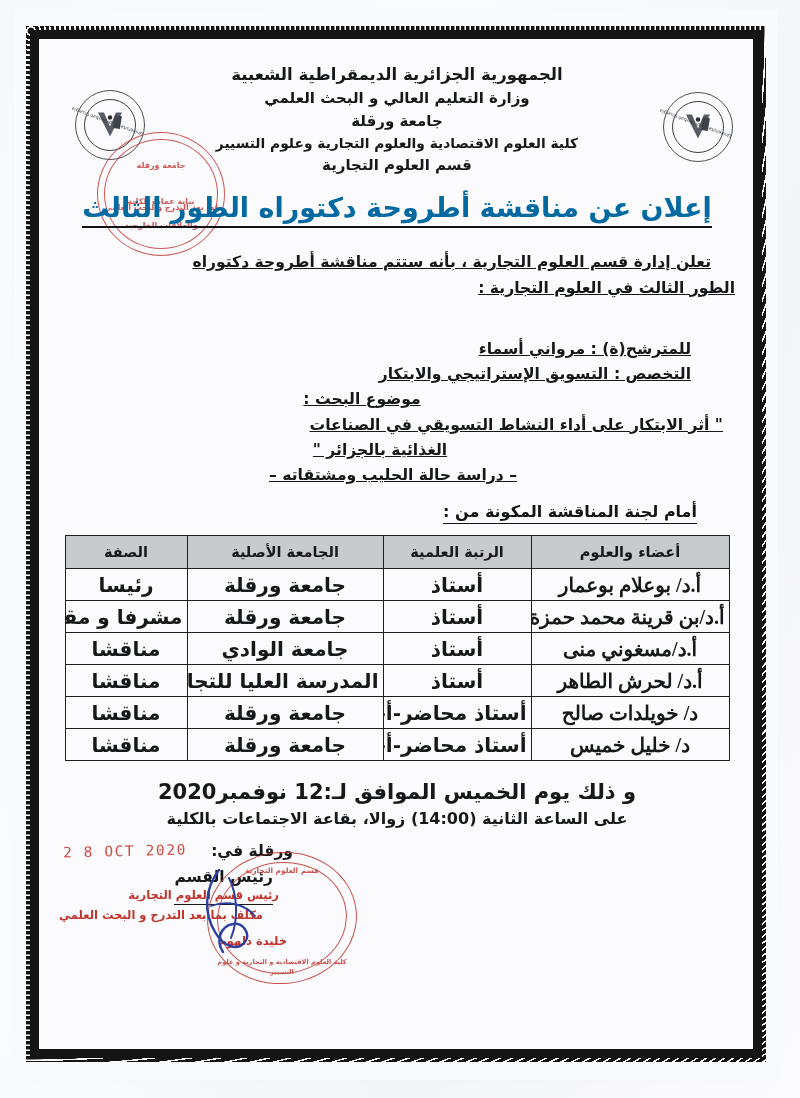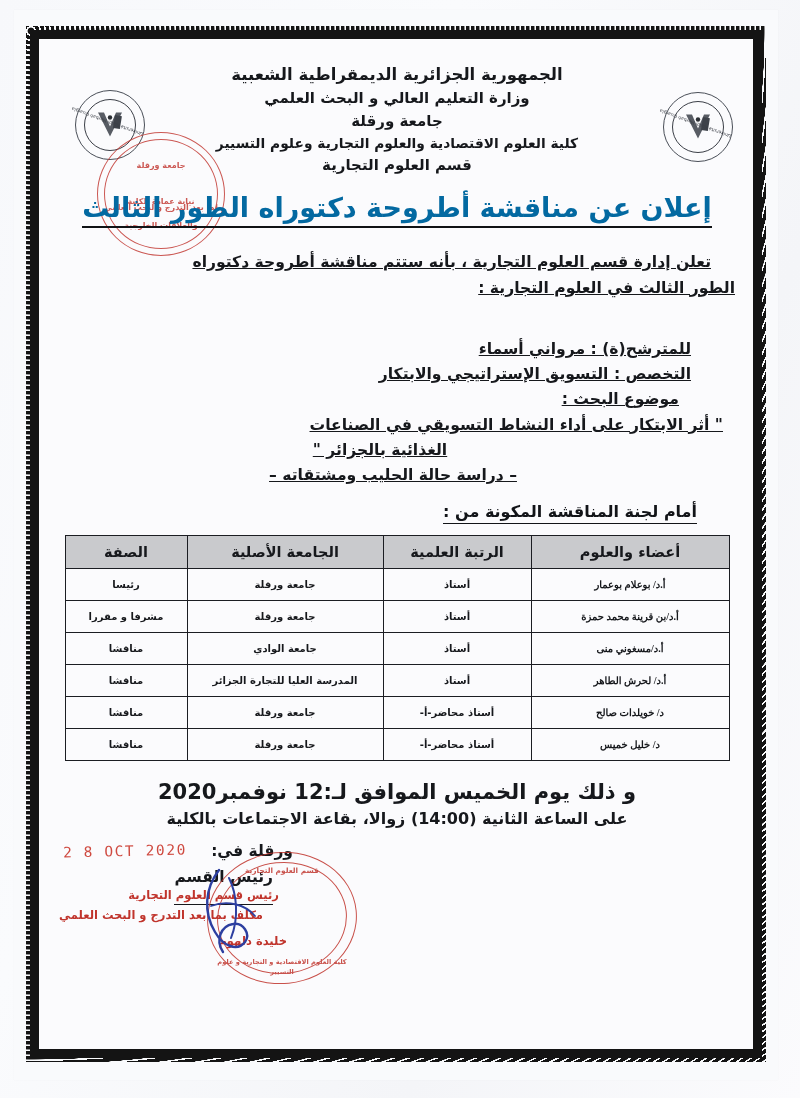--- a/index.html
+++ b/index.html
@@ -196,21 +196,21 @@
   }
   .ln {
     display: block;
     white-space: nowrap;
     text-decoration: underline;
   }
   .ln-indent-a { text-align: right; padding-right: 38px; letter-spacing: 0.9px; }
   .ln-a2 { text-align: right; padding-right: 14px; letter-spacing: 0.8px; }
   .ln-cand { text-align: right; padding-right: 58px; letter-spacing: 0.9px; margin-top: 36px; }
   .ln-spec { text-align: right; padding-right: 58px; }
-  .ln-subj { text-align: right; padding-right: 70px; }
+  .ln-subj { text-align: center; padding-right: 70px; }
 
   .thesis-1 { text-align: right; padding-right: 26px; letter-spacing: 0.5px; }
   .thesis-2 { text-align: center; padding-right: 34px; letter-spacing: 0.6px; }
   .thesis-3 { text-align: center; padding-right: 8px; letter-spacing: 0.4px; }
 
   .jury-intro {
     margin-top: 14px;
     text-align: right;
     padding-right: 52px;
     font-size: 16px;
@@ -227,21 +227,21 @@
   table.jury {
     margin: 11px auto 0 auto;
     width: 664px;
     border-collapse: collapse;
     table-layout: fixed;
   }
   table.jury th, table.jury td {
     border: 1.3px solid #1b1d22;
     height: 29px;
     text-align: center;
-    font-size: 10px;
+    font-size: 20px;
     font-weight: bold;
     color: #16181c;
     padding: 1px 4px;
     white-space: nowrap;
     overflow: hidden;
   }
   table.jury th {
     background: #c9cacd;
     font-size: 14.5px;
     height: 30px;

